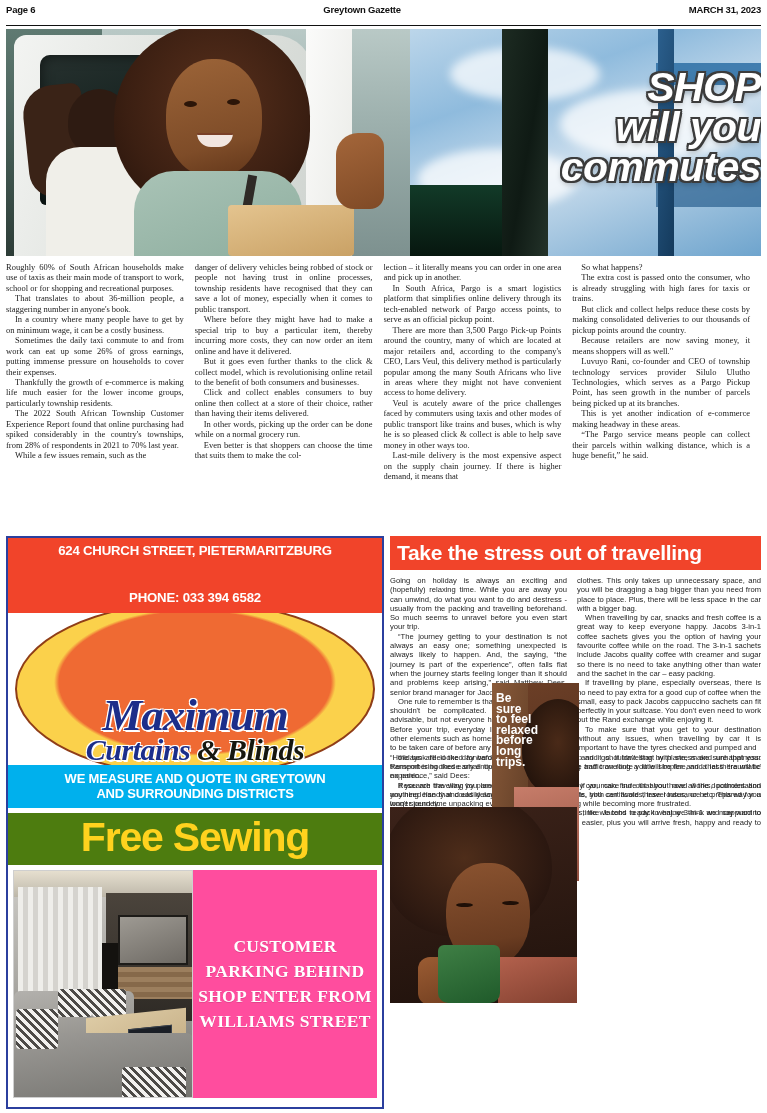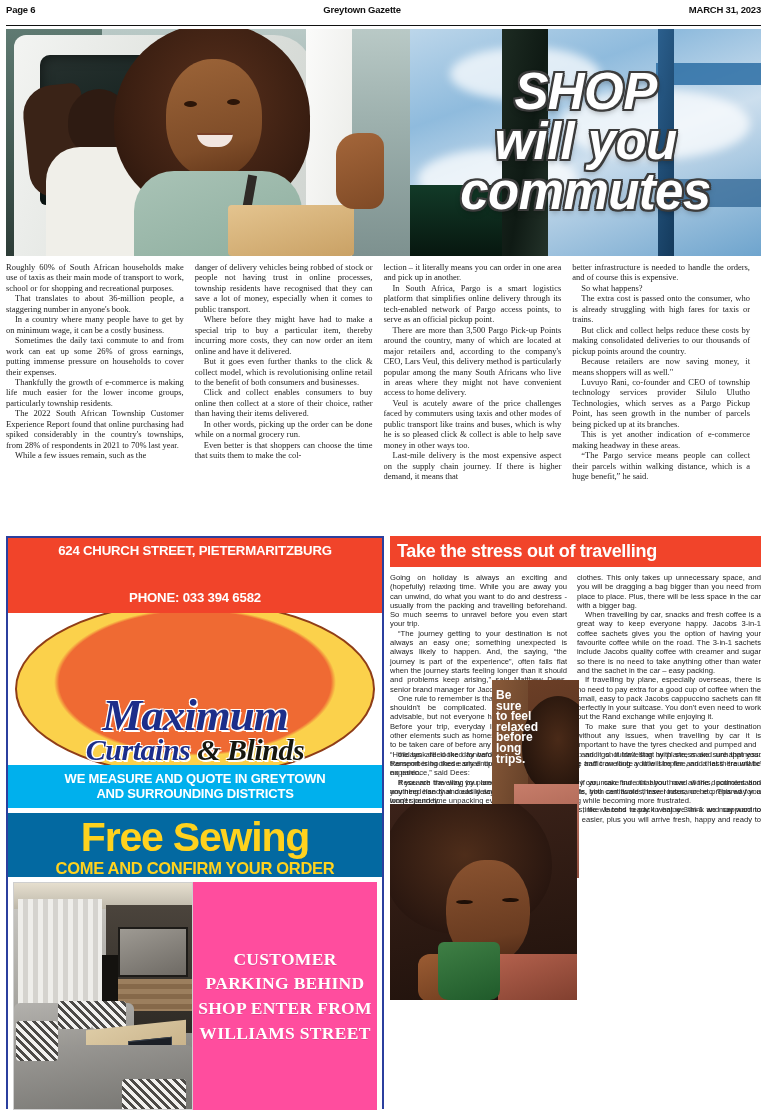--- a/index.html
+++ b/index.html
@@ -134,24 +134,24 @@
     position: absolute; left: 246px; top: 150px; width: 105px; height: 28px;
     background: #2a5f8e; opacity: .7;
   }
   .sk-dark {
     position: absolute; left: 0; top: 156px; width: 92px; height: 71px;
     background: linear-gradient(180deg,#123a28,#07170f);
   }
 
   .headline-overlay {
     position: absolute; left: 404px; top: 38px; width: 351px;
-    text-align: center;
+    text-align: right;
     font-family: "Liberation Sans", sans-serif;
     font-weight: bold; font-style: italic;
-    font-size: 51px; line-height: 0.98;
+    font-size: 41px; line-height: 0.98;
     color: #ffffff;
     letter-spacing: -0.6px;
     text-shadow:
       2px 0 0 #3c3c3c, -2px 0 0 #3c3c3c, 0 2px 0 #3c3c3c, 0 -2px 0 #3c3c3c,
       2px 2px 0 #3c3c3c, -2px -2px 0 #3c3c3c, 2px -2px 0 #3c3c3c, -2px 2px 0 #3c3c3c,
       0 3px 6px rgba(0,0,0,.35);
   }
 
   
   .lead-cols {
@@ -207,21 +207,21 @@
   .lt-sub .c-blue { color: #1c2e8a; text-shadow: 1.5px 1.5px 0 #fff,-1px -1px 0 #fff,1px -1px 0 #fff,-1px 1px 0 #fff; }
   .lt-sub .c-dark { color: #17170f; text-shadow: 1.5px 1.5px 0 #fff,-1px -1px 0 #fff,1px -1px 0 #fff,-1px 1px 0 #fff; }
   .ad-measure {
     background: #00b0ed; color: #fff; text-align: center;
     font-family: "Liberation Sans", sans-serif; font-weight: bold;
     font-size: 13px; line-height: 1.18; padding: 6px 8px 7px;
     letter-spacing: -0.2px;
   }
   .ad-gap { height: 5px; background: #fff; }
   .ad-free {
-    background: #0369a1; text-align: center; padding: 5px 4px 0;
+    background: #4d7c0f; text-align: center; padding: 5px 4px 8px;
     font-family: "Liberation Sans", sans-serif;
   }
   .ad-free .free-big {
     color: #ffd21e; font-weight: bold; font-size: 41px; line-height: .95;
     letter-spacing: -1.2px;
   }
   .ad-free .free-sub {
     color: #ffd21e; font-weight: bold; font-size: 16.5px; line-height: 1.1;
     letter-spacing: -0.3px; margin-top: 2px;
   }
@@ -291,21 +291,21 @@
     text-shadow: 0 1px 0 rgba(0,0,0,.12);
   }
 
   
   .feature {
     position: absolute; left: 390px; top: 536px; width: 371px; height: 573px;
   }
   .feat-head {
     background: #f1442a; color: #fff;
     font-family: "Liberation Sans", sans-serif; font-weight: bold;
-    font-size: 18px; line-height: 1;
+    font-size: 21px; line-height: 1;
     padding: 6px 6px 7px 7px; letter-spacing: -0.3px;
     margin-bottom: 6px;
   }
   .feat-body {
     position: relative;
     font-family: "Liberation Sans", sans-serif;
     font-size: 7.6px; line-height: 9.3px; color: #1d1d1d;
     text-align: justify;
   }
   .feat-body p { text-indent: 8px; margin: 0; }
@@ -452,21 +452,20 @@
         <p>Even better is that shoppers can choose the time that suits them to make the col-</p>
       </div>
     <div class="lead-col" id="lc2">
         <p class="first">lection – it literally means you can order in one area and pick up in another.</p>
         <p>In South Africa, Pargo is a smart logistics platform that simplifies online delivery through its tech-enabled network of Pargo access points, to serve as an official pickup point.</p>
         <p>There are more than 3,500 Pargo Pick-up Points around the country, many of which are located at major retailers and, according to the company's CEO, Lars Veul, this delivery method is particularly popular among the many South Africans who live in areas where they might not have convenient access to home delivery.</p>
         <p>Veul is acutely aware of the price challenges faced by commuters using taxis and other modes of public transport like trains and buses, which is why he is so pleased click &amp; collect is able to help save money in other ways too.</p>
         <p>Last-mile delivery is the most expensive aspect on the supply chain journey. If there is higher demand, it means that</p>
       </div>
     <div class="lead-col" id="lc3">
-        <p class="first">better infrastructure is needed to handle the orders, and of course this is expensive.</p>
         <p>So what happens?</p>
         <p>The extra cost is passed onto the consumer, who is already struggling with high fares for taxis or trains.</p>
         <p>But click and collect helps reduce these costs by making consolidated deliveries to our thousands of pickup points around the country.</p>
         <p>Because retailers are now saving money, it means shoppers will as well."</p>
         <p>Luvuyo Rani, co-founder and CEO of township technology services provider Silulo Ulutho Technologies, which serves as a Pargo Pickup Point, has seen growth in the number of parcels being picked up at its branches.</p>
         <p>This is yet another indication of e-commerce making headway in these areas.</p>
         <p>“The Pargo service means people can collect their parcels within walking distance, which is a huge benefit,” he said.</p>
       </div>
   </div>
 
@@ -486,21 +485,20 @@
         </div>
       </div>
     </div>
     <div class="ad-measure">
       <div>WE MEASURE AND QUOTE IN GREYTOWN</div>
       <div>AND SURROUNDING DISTRICTS</div>
     </div>
     <div class="ad-gap"></div>
     <div class="ad-free">
       <div class="free-big">Free Sewing</div>
-      <div class="free-sub">COME AND CONFIRM YOUR ORDER</div>
     </div>
     <div class="ad-bottom">
       <div class="ad-room">
         <div class="rm-ceiling"></div>
         <div class="rm-wall"></div>
         <div class="rm-tv"></div>
         <div class="rm-wood"></div>
         <div class="rm-speaker"></div>
         <div class="rm-curtain"></div>
         <div class="rm-sofa"></div>

